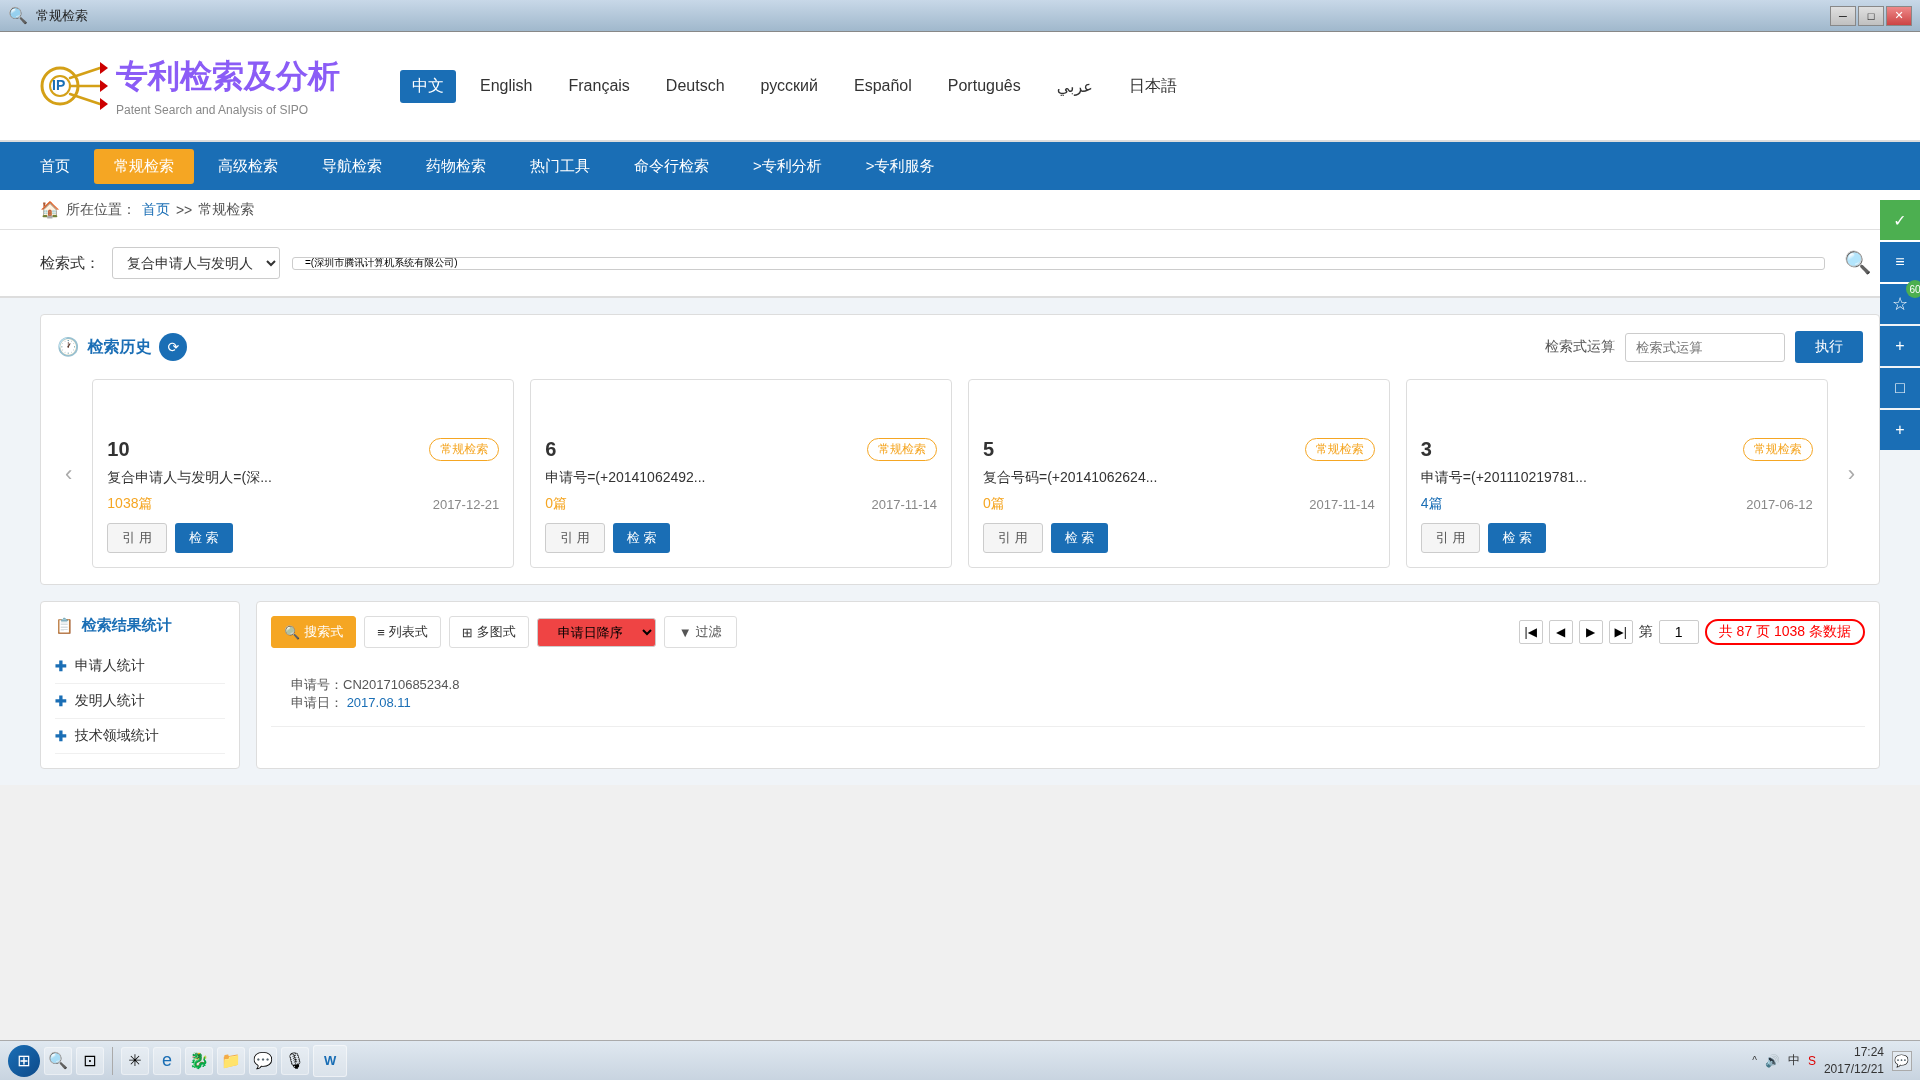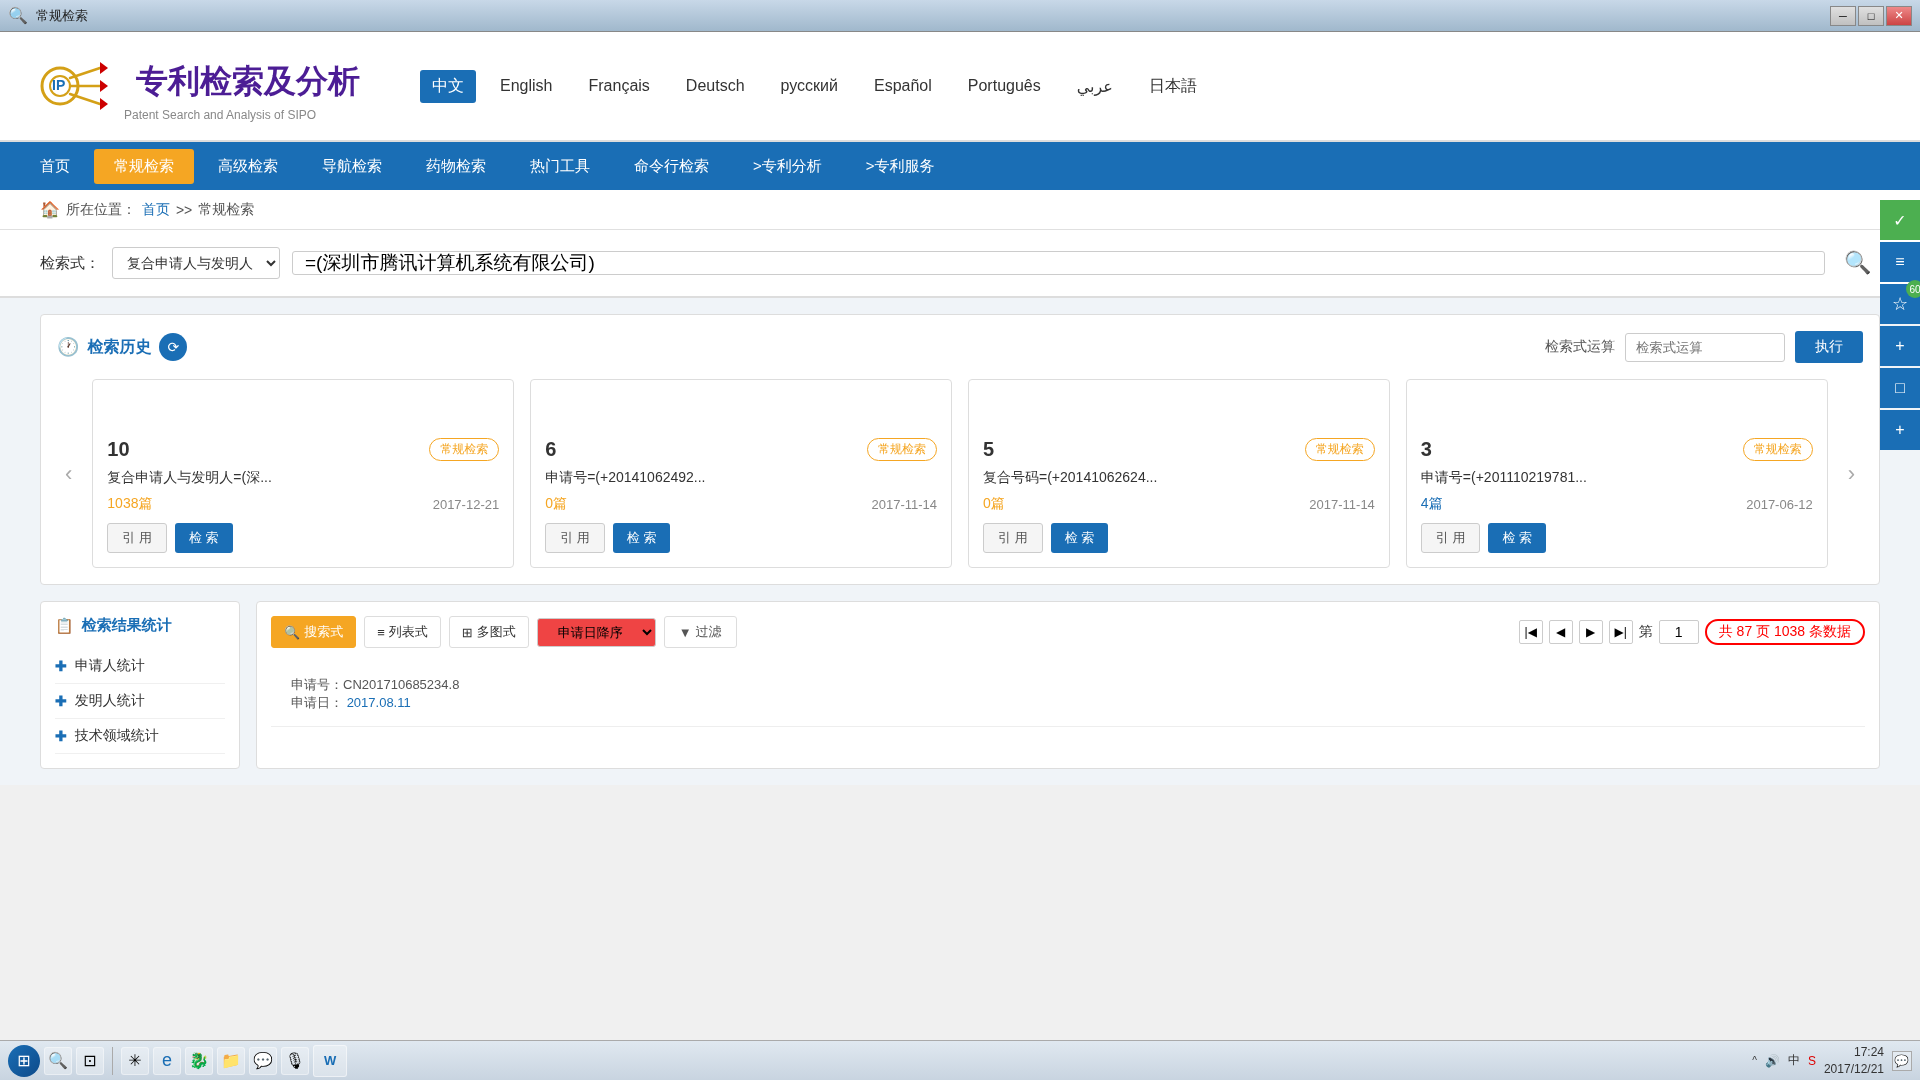--- a/index.html
+++ b/index.html
@@ -41,34 +41,33 @@
     .header {
       background: white;
       height: 110px;
       display: flex;
       align-items: center;
       padding: 0 40px;
       border-bottom: 2px solid #ddd;
     }
     .logo-area {
       display: flex;
-      align-items: flex-end;
-      gap: 12px;
+      align-items: center;
+      gap: 4px;
       flex: 0 0 auto;
     }
     .logo-icon {
       width: 72px; height: 72px;
       position: relative;
     }
     .logo-text-cn {
       font-size: 32px;
       font-weight: bold;
-      color: #4c1d95;
+      color: #8b5cf6;
       font-family: Liberation Mono, monospace;
-      margin-left: 12px;
     }
     .logo-text-en {
       font-size: 12px;
       color: #888;
       margin-top: 4px;
     }
     .lang-nav {
       flex: 1;
       display: flex;
       align-items: center;
@@ -138,21 +137,21 @@
       border-radius: 3px;
       font-size: 14px;
       color: #333;
       background: white;
       min-width: 160px;
     }
     .search-input-area {
       flex: 1;
       border: 1px solid #ccc;
       padding: 0 12px;
-      font-size: 19px;
+      font-size: 10px;
       border-radius: 3px;
     }
     .search-btn {
       background: none;
       border: none;
       cursor: pointer;
       font-size: 22px;
       color: #888;
       padding: 4px 8px;
     }

